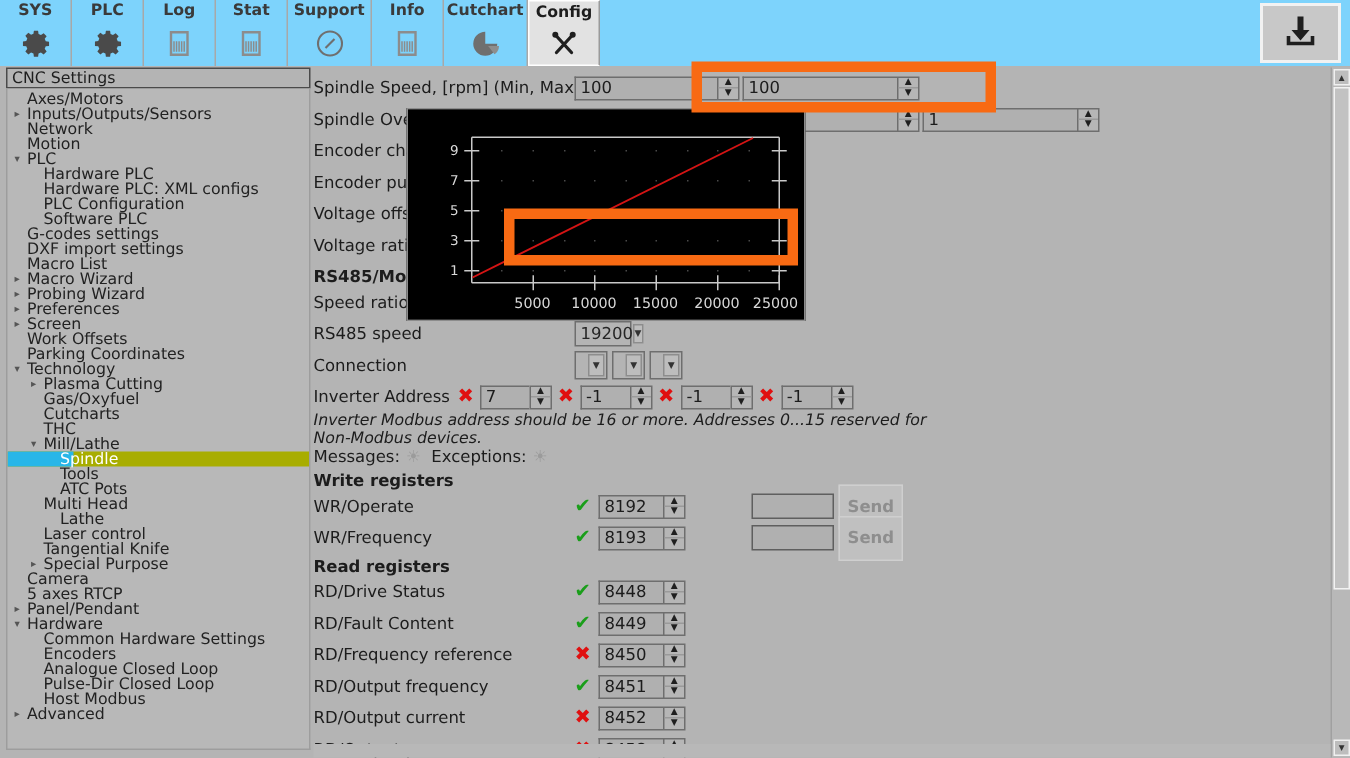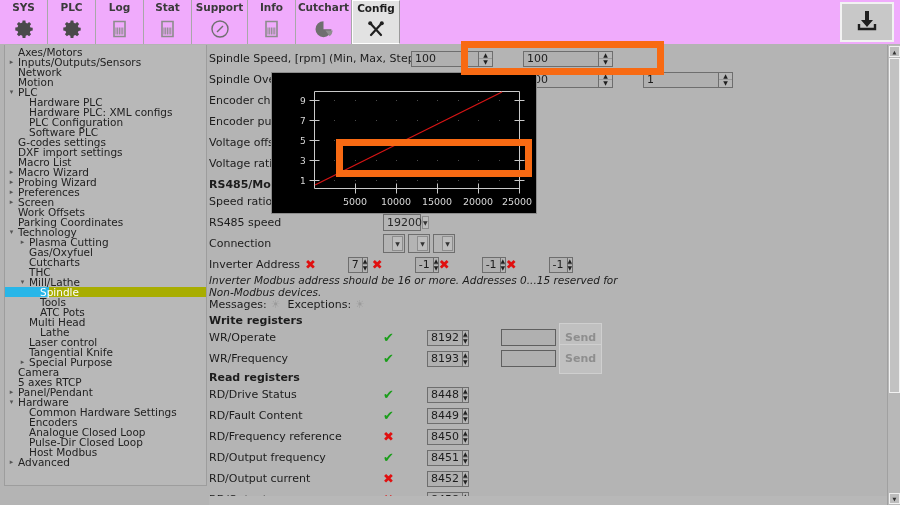--- a/index.html
+++ b/index.html
@@ -9,21 +9,21 @@
     font-family:"DejaVu Sans", sans-serif;
     font-size:11px;
     background:#b4b4b4;
     color:#262626;
     overflow:hidden;
     position:relative;
   }
   
   #toolbar {
     position:absolute; left:0; top:0; width:900px; height:44px;
-    background:#f0abfc;
+    background:#7dd3fc;
     display:flex; align-items:stretch;
   }
   .tbtn {
     width:48px; height:44px;
     display:flex; flex-direction:column; align-items:center; justify-content:flex-start;
     border-right:1px solid #a8a8a8;
     padding-top:1px;
     position:relative;
   }
   .tbtn.wide { width:56px; }
@@ -81,21 +81,21 @@
   }
   .lbl { font-size:11px; color:#1c1c1c; }
   .lbl.bold { font-weight:bold; }
   .lbl.ital { font-style:italic; font-size:10.5px; }
   .fld {
     background:#b0b0b0; border:1px solid #6e6e6e;
     height:16px; font-size:11px; color:#1c1c1c;
     padding:0 3px; line-height:15px; display:flex; align-items:center;
   }
   .spin { display:flex; align-items:stretch; }
-  .spin .fld { border-right:none;margin-left:28px; }
+  .spin .fld { border-right:none; }
   .spbtns {
     width:15px; border:1px solid #6e6e6e; background:#b6b6b6;
     display:flex; flex-direction:column;
   }
   .spbtns i {
     flex:1; display:flex; align-items:center; justify-content:center;
     font-style:normal; font-size:6px; color:#1f1f1f; line-height:6px;
   }
   .spbtns i:first-child { border-bottom:1px solid #9a9a9a; }
   .combo {
@@ -238,20 +238,21 @@
     <span>
       <svg width="26" height="26" viewBox="0 0 26 26">
           <path fill="#1f1f1f" d="M11 3h4v9h4l-6 7-6-7h4z"></path>
           <path fill="none" stroke="#1f1f1f" stroke-width="2.4" d="M5 16v5h16v-5"></path>
         </svg>
     </span>
   </div>
 </div>
 
 <div id="tree-wrap">
+  <div id="tree-header">CNC Settings</div>
   <div id="tree-body">
       <div class="trow"><span style="display: inline-block; width: 11px;"></span><span class="arrow" style="position: absolute; left: 2px;"></span><span class="tx">Axes/Motors</span></div>
       <div class="trow"><span style="display: inline-block; width: 11px;"></span><span class="arrow" style="position: absolute; left: 2px;">▸</span><span class="tx">Inputs/Outputs/Sensors</span></div>
       <div class="trow"><span style="display: inline-block; width: 11px;"></span><span class="arrow" style="position: absolute; left: 2px;"></span><span class="tx">Network</span></div>
       <div class="trow"><span style="display: inline-block; width: 11px;"></span><span class="arrow" style="position: absolute; left: 2px;"></span><span class="tx">Motion</span></div>
       <div class="trow"><span style="display: inline-block; width: 11px;"></span><span class="arrow" style="position: absolute; left: 2px;">▾</span><span class="tx">PLC</span></div>
       <div class="trow"><span style="display: inline-block; width: 22px;"></span><span class="arrow" style="position: absolute; left: 13px;"></span><span class="tx">Hardware PLC</span></div>
       <div class="trow"><span style="display: inline-block; width: 22px;"></span><span class="arrow" style="position: absolute; left: 13px;"></span><span class="tx">Hardware PLC: XML configs</span></div>
       <div class="trow"><span style="display: inline-block; width: 22px;"></span><span class="arrow" style="position: absolute; left: 13px;"></span><span class="tx">PLC Configuration</span></div>
       <div class="trow"><span style="display: inline-block; width: 22px;"></span><span class="arrow" style="position: absolute; left: 13px;"></span><span class="tx">Software PLC</span></div>

